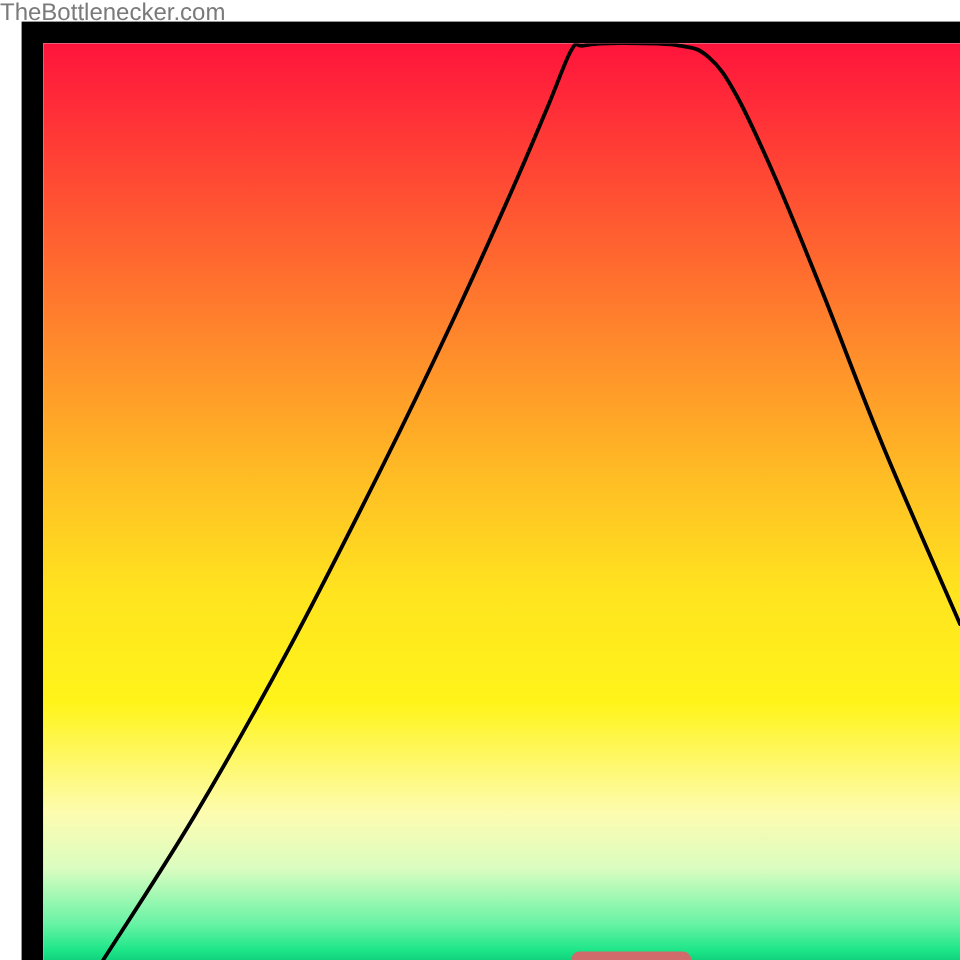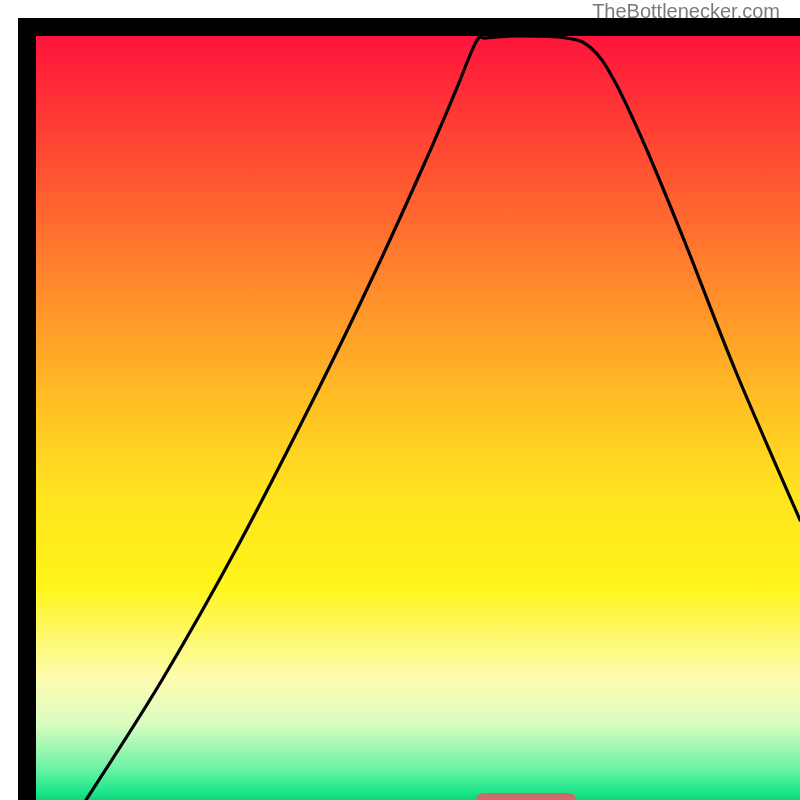--- a/index.html
+++ b/index.html
@@ -68,21 +68,20 @@
     border-radius: 7px;
   }
   .watermark {
     position: absolute;
     left: 0;
     top: 0;
     width: 780px;
     color: #7a7a7a;
     font-family: Arial, Helvetica, sans-serif;
     font-size: 20px;
-    text-align: right;
     z-index: 10;
     padding-right: 4px;
   }
 </style>
 </head>
 <body>
 
 <div class="container">
 
   <div class="watermark">TheBottlenecker.com</div>

